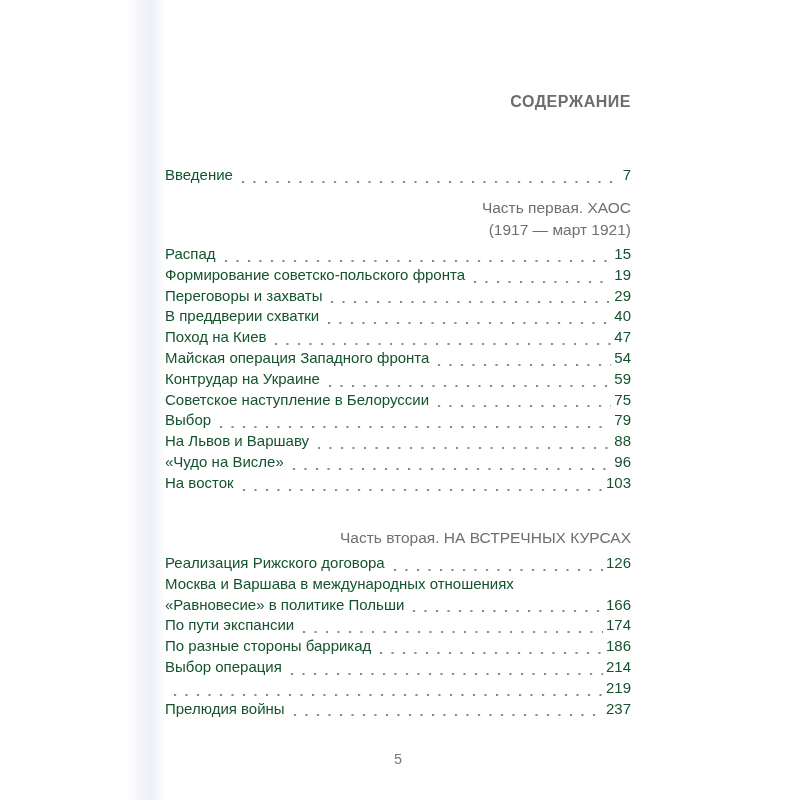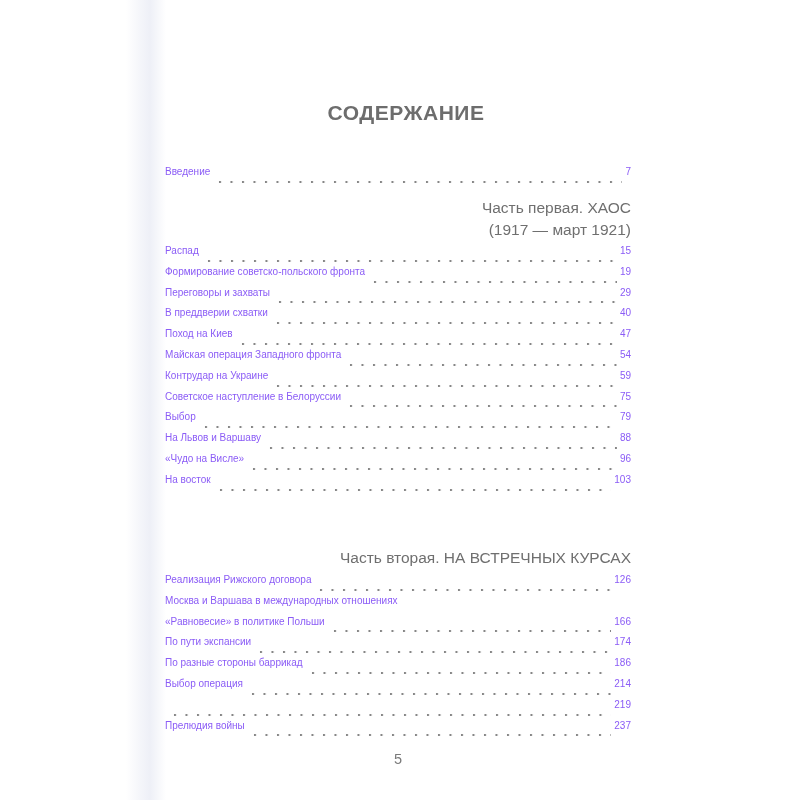--- a/index.html
+++ b/index.html
@@ -24,61 +24,61 @@
       rgba(236,238,246,0) 0%,
       rgba(236,238,246,0.55) 35%,
       rgba(236,238,246,0.9) 60%,
       rgba(236,238,246,0) 100%);
     pointer-events: none;
   }
   .content-col { position: absolute; left: 165px; width: 466px; }
 
   .toc-title {
     top: 93px;
-    text-align: center;
-    font-size: 21px;
+    text-align: right;
+    font-size: 16px;
     font-weight: 700;
     letter-spacing: 0.5px;
     color: #6d6d6d;
-    margin: 8px;
+    margin: 0;
   }
 
   .section-head {
     text-align: right;
     font-size: 15.5px;
     line-height: 22px;
     color: #6f6f6f;
   }
   .section-entries { margin-top: 5px; }
 
   .row {
     display: flex;
     align-items: baseline;
     height: 20.8px;
-    font-size: 10px;
-    color: #8b5cf6;
+    font-size: 15px;
+    color: #14532d;
     white-space: nowrap;
   }
   .row .t { flex: 0 0 auto; }
   .row .t.indent { padding-left: 20px; }
   .leader {
     flex: 1 1 auto;
     align-self: flex-end;
     height: 4px;
     margin: 0 3px 3px 8px;
     background-image: radial-gradient(circle at 2px 2px, #868686 1.15px, rgba(0,0,0,0) 1.5px);
     background-size: 11.5px 4px;
     background-repeat: repeat-x;
     background-position: left bottom;
   }
   .pg { flex: 0 0 auto; }
 
   #intro-row { top: 166px; }
   #part-1 { top: 197px; }
-  #part-2 { top: 547px; }
+  #part-2 { top: 527px; }
   #part-1 .section-entries { margin-top: 4px; }
 
   .folio {
     position: absolute;
     left: 165px; width: 466px;
     top: 751px;
     text-align: center;
     font-size: 14.5px;
     color: #7a7a7a;
   }

